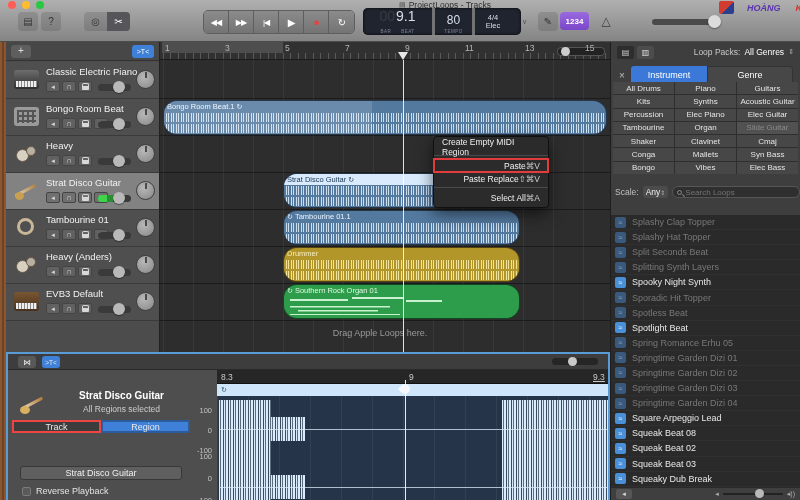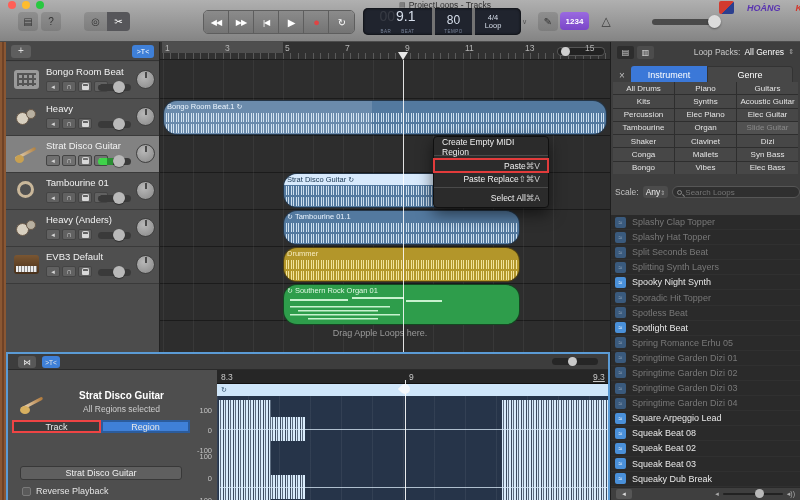--- a/index.html
+++ b/index.html
@@ -259,21 +259,21 @@
       </div>
       <div class="lcd-sec s2">
         <span class="lcd-tempo">80</span>
         <span class="lcd-lbls">
             <span>TEMPO</span>
           </span>
       </div>
       <div class="lcd-sec s3">
         <div class="lcd-sig">
             <div>4/4</div>
-            <div>Loop</div>
+            <div>Elec</div>
           </div>
       </div>
     </div>
     <span class="lcd-chev">∨</span>
     <div class="tbtn" style="left:538px">
         <span>✎</span>
       </div>
     <div class="countin">1234</div>
     <div class="metro">
         <span>△</span>
@@ -288,20 +288,32 @@
 
   <div class="side-strip"></div>
 
   <div class="track-panel">
     <div class="tp-bar">
       <span class="add-btn">+</span>
       <span class="filter-btn">&gt;T&lt;</span>
     </div>
     <div class="track-rows">
 
+        <div class="track-row">
+          <span class="ti piano"></span>
+          <span class="t-name">Classic Electric Piano</span>
+          <span class="t-ctrls">
+            <span class="mb mute"></span>
+            <span class="mb phones"></span>
+            <span class="mb lock"></span>
+
+          </span>
+          <span class="tslider"></span>
+          <span class="pan"></span>
+        </div>
 
         <div class="track-row has-input">
           <span class="ti drum-machine"></span>
           <span class="t-name">Bongo Room Beat</span>
           <span class="t-ctrls">
             <span class="mb mute"></span>
             <span class="mb phones"></span>
             <span class="mb lock"></span>
             <span class="mb input"></span>
           </span>
@@ -424,21 +436,21 @@
 
           <div class="region gold" style="left: 123px; top: 187px; width: 237px; height: 35px;">
             <div class="rg-label">
 
               <span>Drummer</span>
             </div>
             <div class="wave"></div>
 
           </div>
 
-          <div class="region green midi looped pre" style="left: 123px; top: 224px; width: 237px; height: 41px;">
+          <div class="region green midi looped pre" style="left: 123px; top: 224px; width: 237px; height: 35px;">
             <div class="rg-label">
               <span class="loop-badge">↻</span>
               <span>Southern Rock Organ 01</span>
             </div>
 
             <div class="midi-notes"></div>
           </div>
         </div>
       <div class="drag-hint">Drag Apple Loops here.</div>
       <div class="playhead"></div>
@@ -559,21 +571,21 @@
         <div class="gb">Synths</div>
         <div class="gb">Acoustic Guitar</div>
         <div class="gb">Percussion</div>
         <div class="gb">Elec Piano</div>
         <div class="gb">Elec Guitar</div>
         <div class="gb">Tambourine</div>
         <div class="gb">Organ</div>
         <div class="gb disabled">Slide Guitar</div>
         <div class="gb">Shaker</div>
         <div class="gb">Clavinet</div>
-        <div class="gb">Dizi</div>
+        <div class="gb">Cmaj</div>
         <div class="gb">Conga</div>
         <div class="gb">Mallets</div>
         <div class="gb">Syn Bass</div>
         <div class="gb">Bongo</div>
         <div class="gb">Vibes</div>
         <div class="gb">Elec Bass</div>
       </div>
     <div class="rp-scale">
       <span class="lab">Scale:</span>
       <span class="rp-dd">

